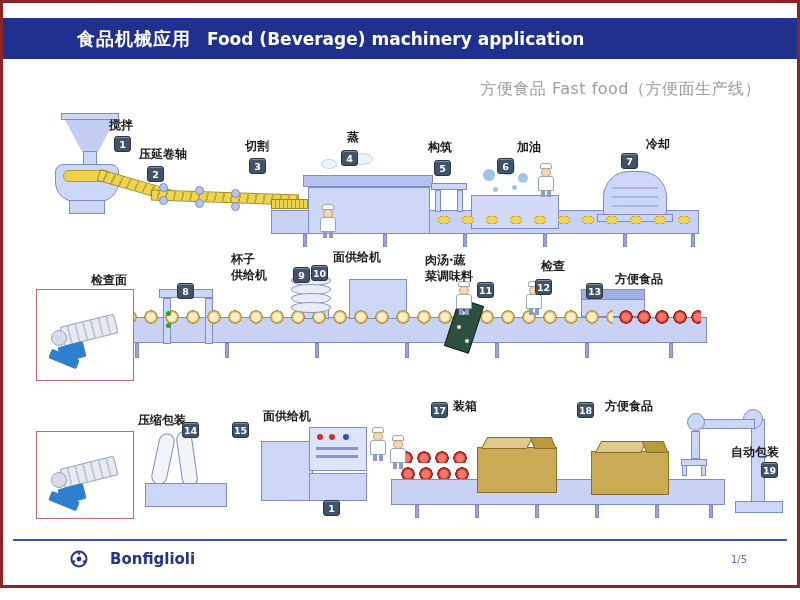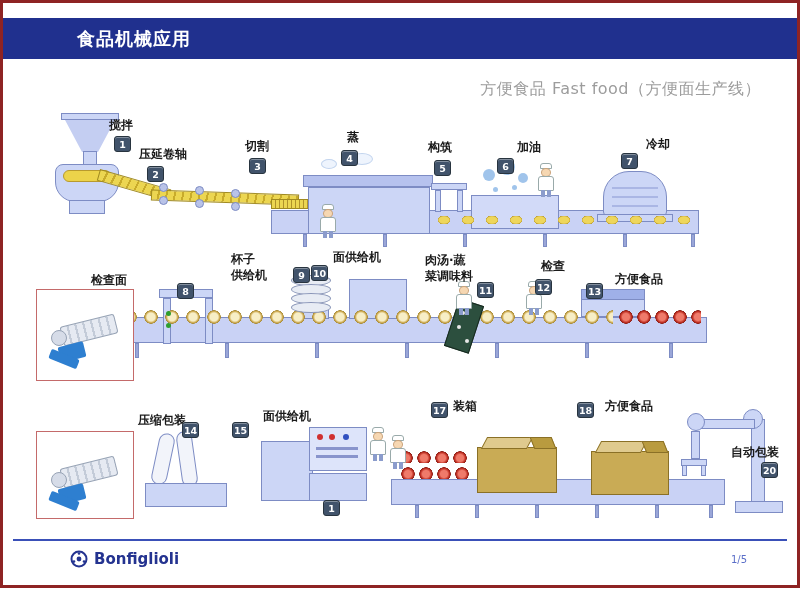--- a/index.html
+++ b/index.html
@@ -16,21 +16,21 @@
   .title-zh { font-size:18px; font-weight:bold; letter-spacing:1px; margin-right:16px; }
   .title-en { font-size:17px; font-weight:bold; }
 
   .subtitle { position:absolute; top:76px; right:36px; font-size:16px; font-weight:normal;
               color:var(--subtitle-color,#9c9c9c); z-index:20; letter-spacing:.5px; }
 
   
   .footer-line { position:absolute; left:10px; right:10px; bottom:44px; height:2px;
                  background:#3a50b8; z-index:20; }
   .logo { position:absolute; left:66px; bottom:16px; display:flex; align-items:center;
-          gap:5px; color:var(--logo-blue,#243390); font-size:15px; font-weight:bold; z-index:20; }
+          gap:21px; color:var(--logo-blue,#243390); font-size:15px; font-weight:bold; z-index:20; }
   .page-num { position:absolute; right:50px; bottom:20px; font-size:10px;
               color:#5a6ec8; z-index:20; }
 
   
   .diagram { position:absolute; inset:0; }
   .machine { position:absolute; background:var(--machine-fill,#ccd6f6); border:1px solid #7d8cc4; z-index:2; }
   .belt { position:absolute; background:var(--belt-fill,#c9d2f5); border:1px solid #7d8cc4; z-index:1; }
   .leg  { position:absolute; width:4px; background:#9aa6d8; border:1px solid #7d8cc4; z-index:1; }
   .circ { border-radius:50%; }
   .lbl { position:absolute; font-size:12px; font-weight:600; color:#1a1a1a;
@@ -96,20 +96,21 @@
   .w-legs { position:absolute; left:4px; bottom:0; width:10px; height:7px;
             background:linear-gradient(90deg,#8b9ccc 0 4px,transparent 4px 6px,#8b9ccc 6px 10px); }
 </style>
 </head>
 <body>
 
 <div class="slide">
 
   <div class="header">
     <span class="title-zh">食品机械应用</span>
+    <span class="title-en">Food (Beverage) machinery application</span>
   </div>
   <div class="subtitle">方便食品 Fast food（方便面生产线）</div>
 
   <div class="diagram">
 
     <div class="machine" style="left:58px;top:110px;width:58px;height:7px"></div>
     <div class="funnel" style="left:62px;top:117px;width:50px;height:32px"></div>
     <div class="machine" style="left:80px;top:148px;width:14px;height:14px"></div>
     <div class="machine" style="left:52px;top:161px;width:64px;height:38px;border-radius:8px 8px 20px 20px">
       <div class="dough"></div>
@@ -279,21 +280,21 @@
     <div class="lbl" style="left:135px;top:409px">压缩包装</div>
     <div class="badge" style="left:179px;top:419px">14</div>
     <div class="lbl" style="left:260px;top:405px">面供给机</div>
     <div class="badge" style="left:229px;top:419px">15</div>
     <div class="badge" style="left:320px;top:497px">1</div>
     <div class="lbl" style="left:450px;top:395px">装箱</div>
     <div class="badge" style="left:428px;top:399px">17</div>
     <div class="lbl" style="left:602px;top:395px">方便食品</div>
     <div class="badge" style="left:574px;top:399px">18</div>
     <div class="lbl" style="left:728px;top:441px">自动包装</div>
-    <div class="badge" style="left:758px;top:459px">20</div>
+    <div class="badge" style="left:758px;top:459px">19</div>
 
     <div class="worker" style="left:316px;top:201px">
       <div class="w-hat"></div>
         <div class="w-head"></div>
         <div class="w-body"></div>
         <div class="w-legs"></div>
     </div>
     <div class="worker" style="left:534px;top:160px">
       <div class="w-hat"></div>
         <div class="w-head"></div>

